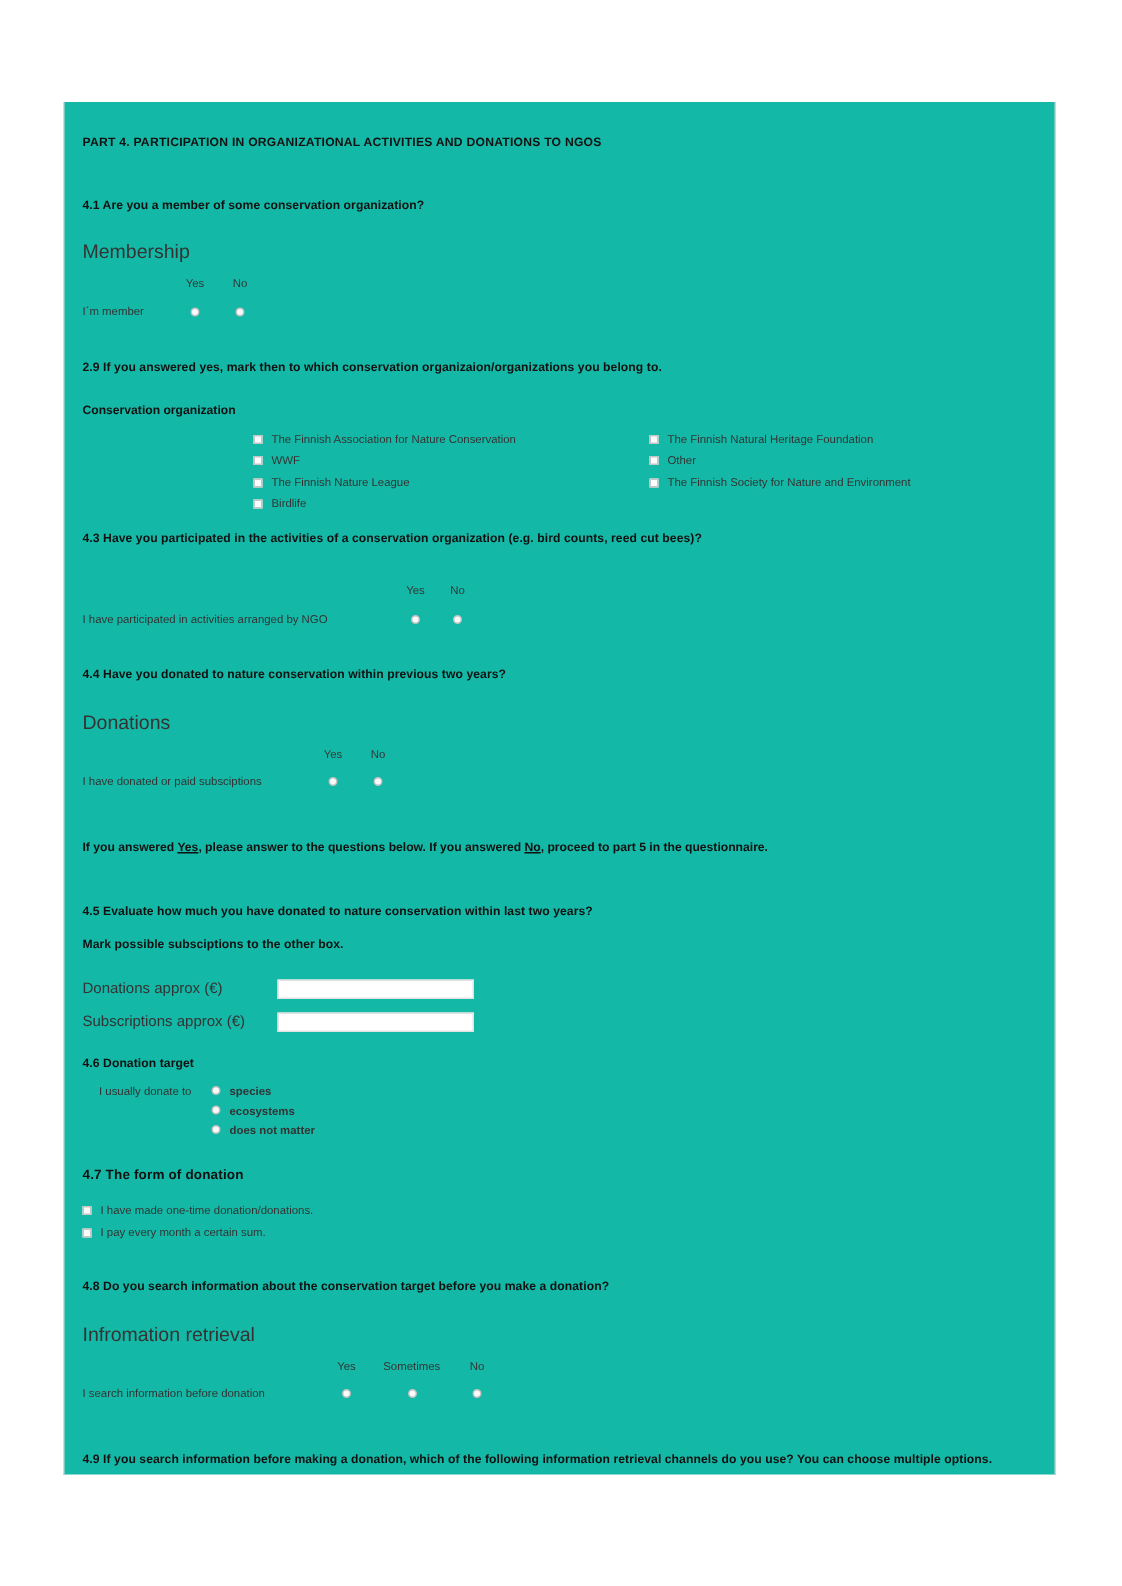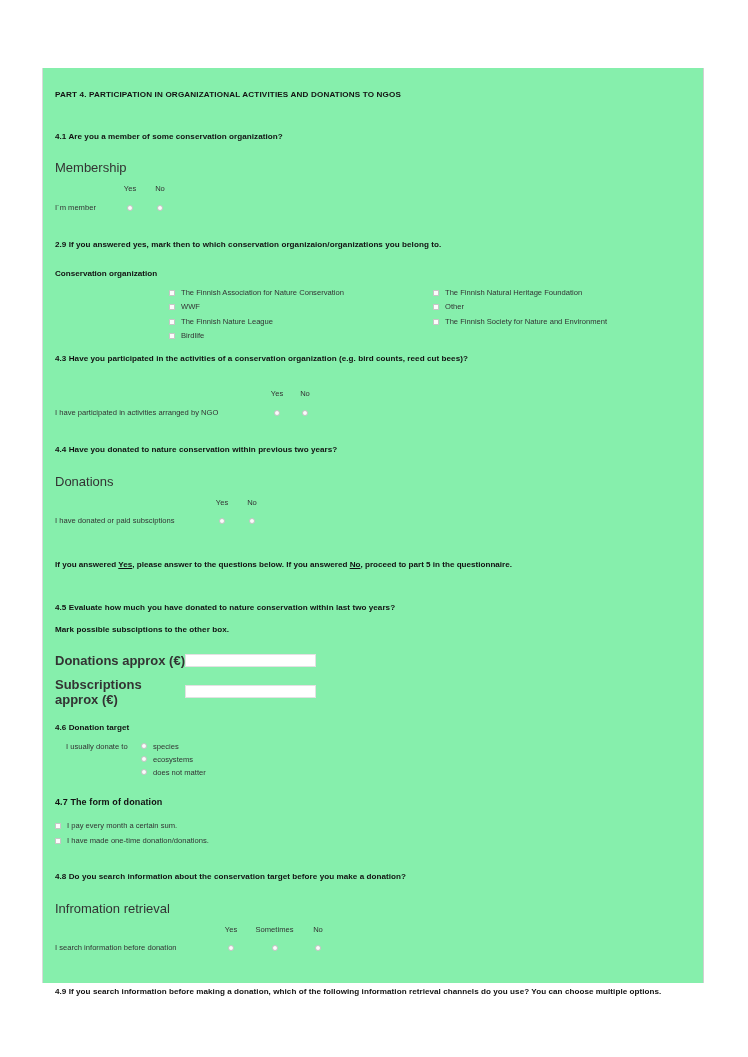--- a/index.html
+++ b/index.html
@@ -17,21 +17,21 @@
     overflow: hidden;
   }
 
   
   .sheet {
     position: absolute;
     left: 42px;
     top: 68px;
     width: 662px;
     height: 915px;
-    background: #86efac;
+    background: #14b8a6;
     border-left: 1px solid #d9d9d9;
     border-right: 1px solid #d0d0d0;
     box-sizing: border-box;
   }
   .sheet-inner {
     position: absolute;
     left: 12px;
     top: 22px;
     right: 10px;
   }
@@ -159,24 +159,23 @@
   .cb-list-simple .cb-item { padding: 1.4px 0; }
 
   
   .field-row {
     display: flex;
     align-items: center;
     margin-bottom: 9px;
   }
   .field-row .flabel {
     width: 130px;
-    font-size: 13px;
+    font-size: 10px;
     color: #333;
     flex: 0 0 auto;
-    font-weight: bold;
   }
   .field-row .finput {
     width: 131px;
     height: 13px;
     border: 1px solid #e2e2e2;
     background: #ffffff;
     box-sizing: border-box;
     font-family: "Liberation Sans", sans-serif;
     font-size: 7.6px;
     padding: 0 3px;
@@ -191,21 +190,21 @@
     font-size: 7.6px;
     color: #333;
   }
   .rgroup .rlabel {
     width: 86px;
     flex: 0 0 auto;
     padding-left: 11px;
     box-sizing: border-box;
     line-height: 1.72;
   }
-  .rgroup .ropts { flex: 1 1 auto; }
+  .rgroup .ropts { flex: 1 1 auto; font-weight: bold; }
   .r-item {
     display: flex;
     align-items: center;
     line-height: 1.72;
   }
   .r-item .radio { margin-right: 6px; flex: 0 0 auto; }
 </style>
 </head>
 <body>
 
@@ -354,25 +353,25 @@
       </div>
     </div>
 
     <div class="spacer-md"></div>
 
     <div class="q-head big">4.7 The form of donation</div>
     <div class="spacer-sm"></div>
     <div class="cb-list-simple">
       <div class="cb-item">
         <span class="checkbox"></span>
-        <span class="cb-text">I pay every month a certain sum.</span>
+        <span class="cb-text">I have made one-time donation/donations.</span>
       </div>
       <div class="cb-item">
         <span class="checkbox"></span>
-        <span class="cb-text">I have made one-time donation/donations.</span>
+        <span class="cb-text">I pay every month a certain sum.</span>
       </div>
     </div>
 
     <div class="spacer-md"></div>
     <div class="spacer-xs"></div>
 
     <div class="q-head">4.8 Do you search information about the conservation target before you make a donation?</div>
     <div class="spacer-md"></div>
     <div class="sub-label">Infromation retrieval</div>
     <div class="spacer-xs"></div>

